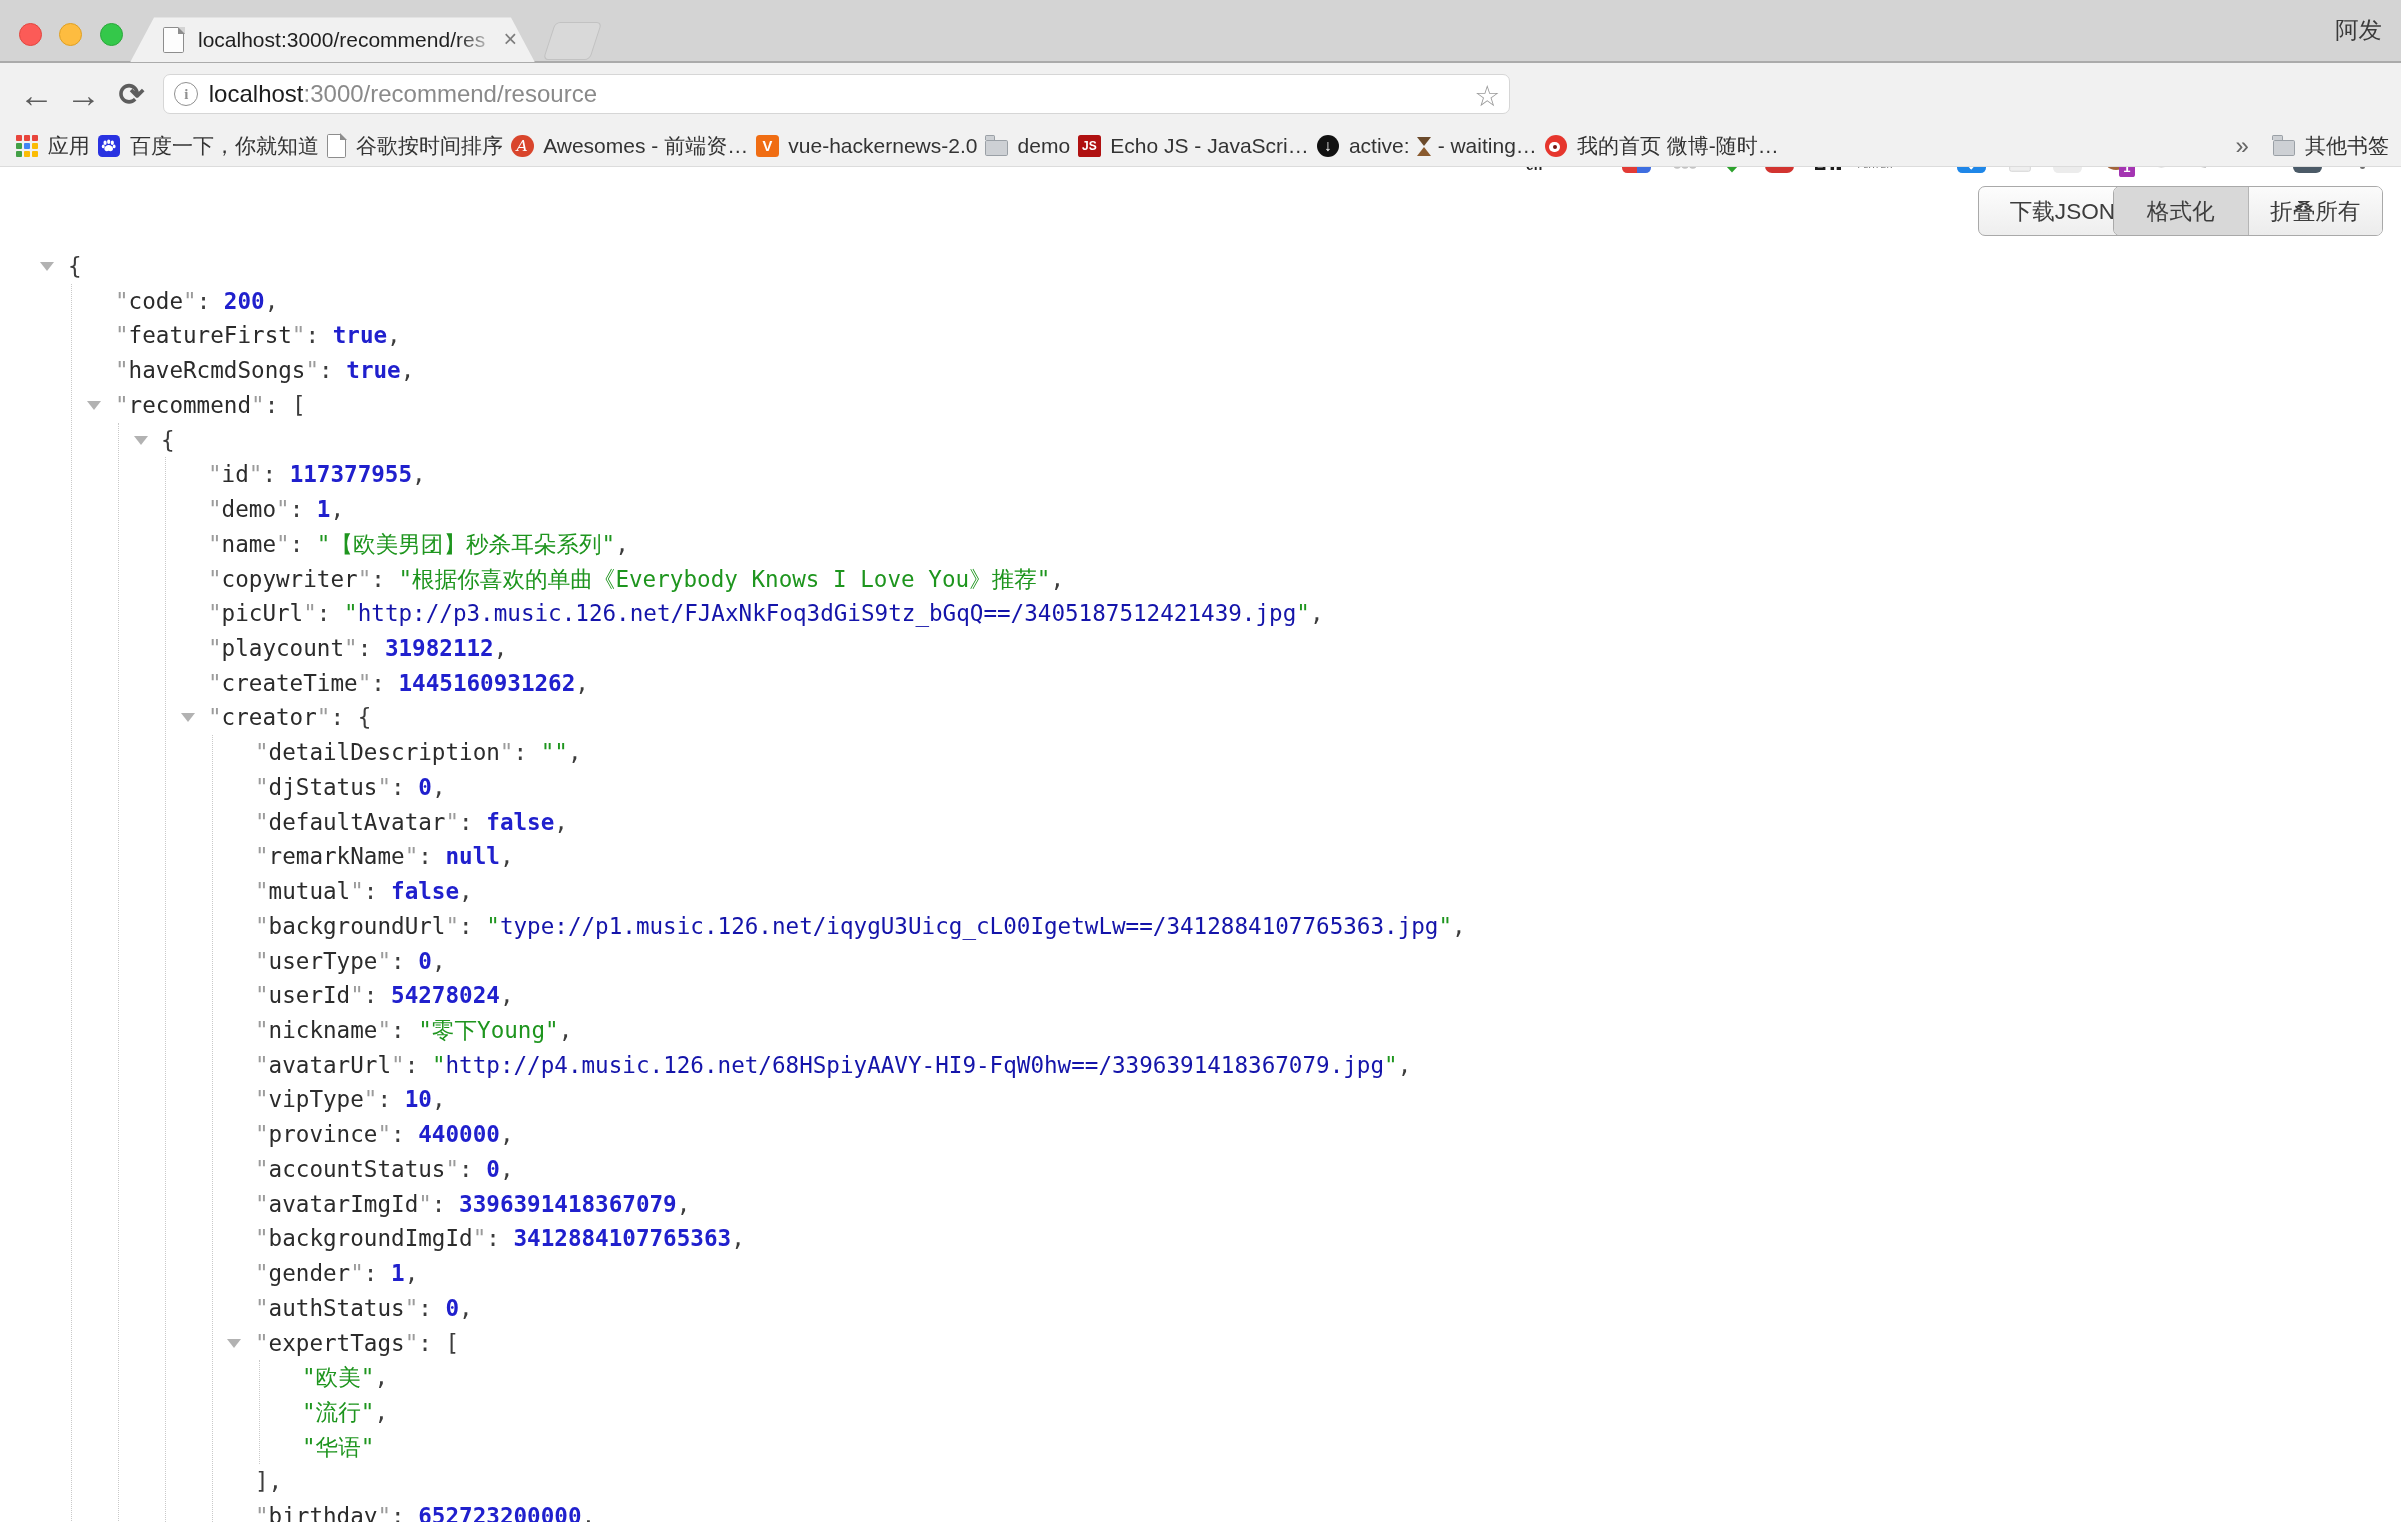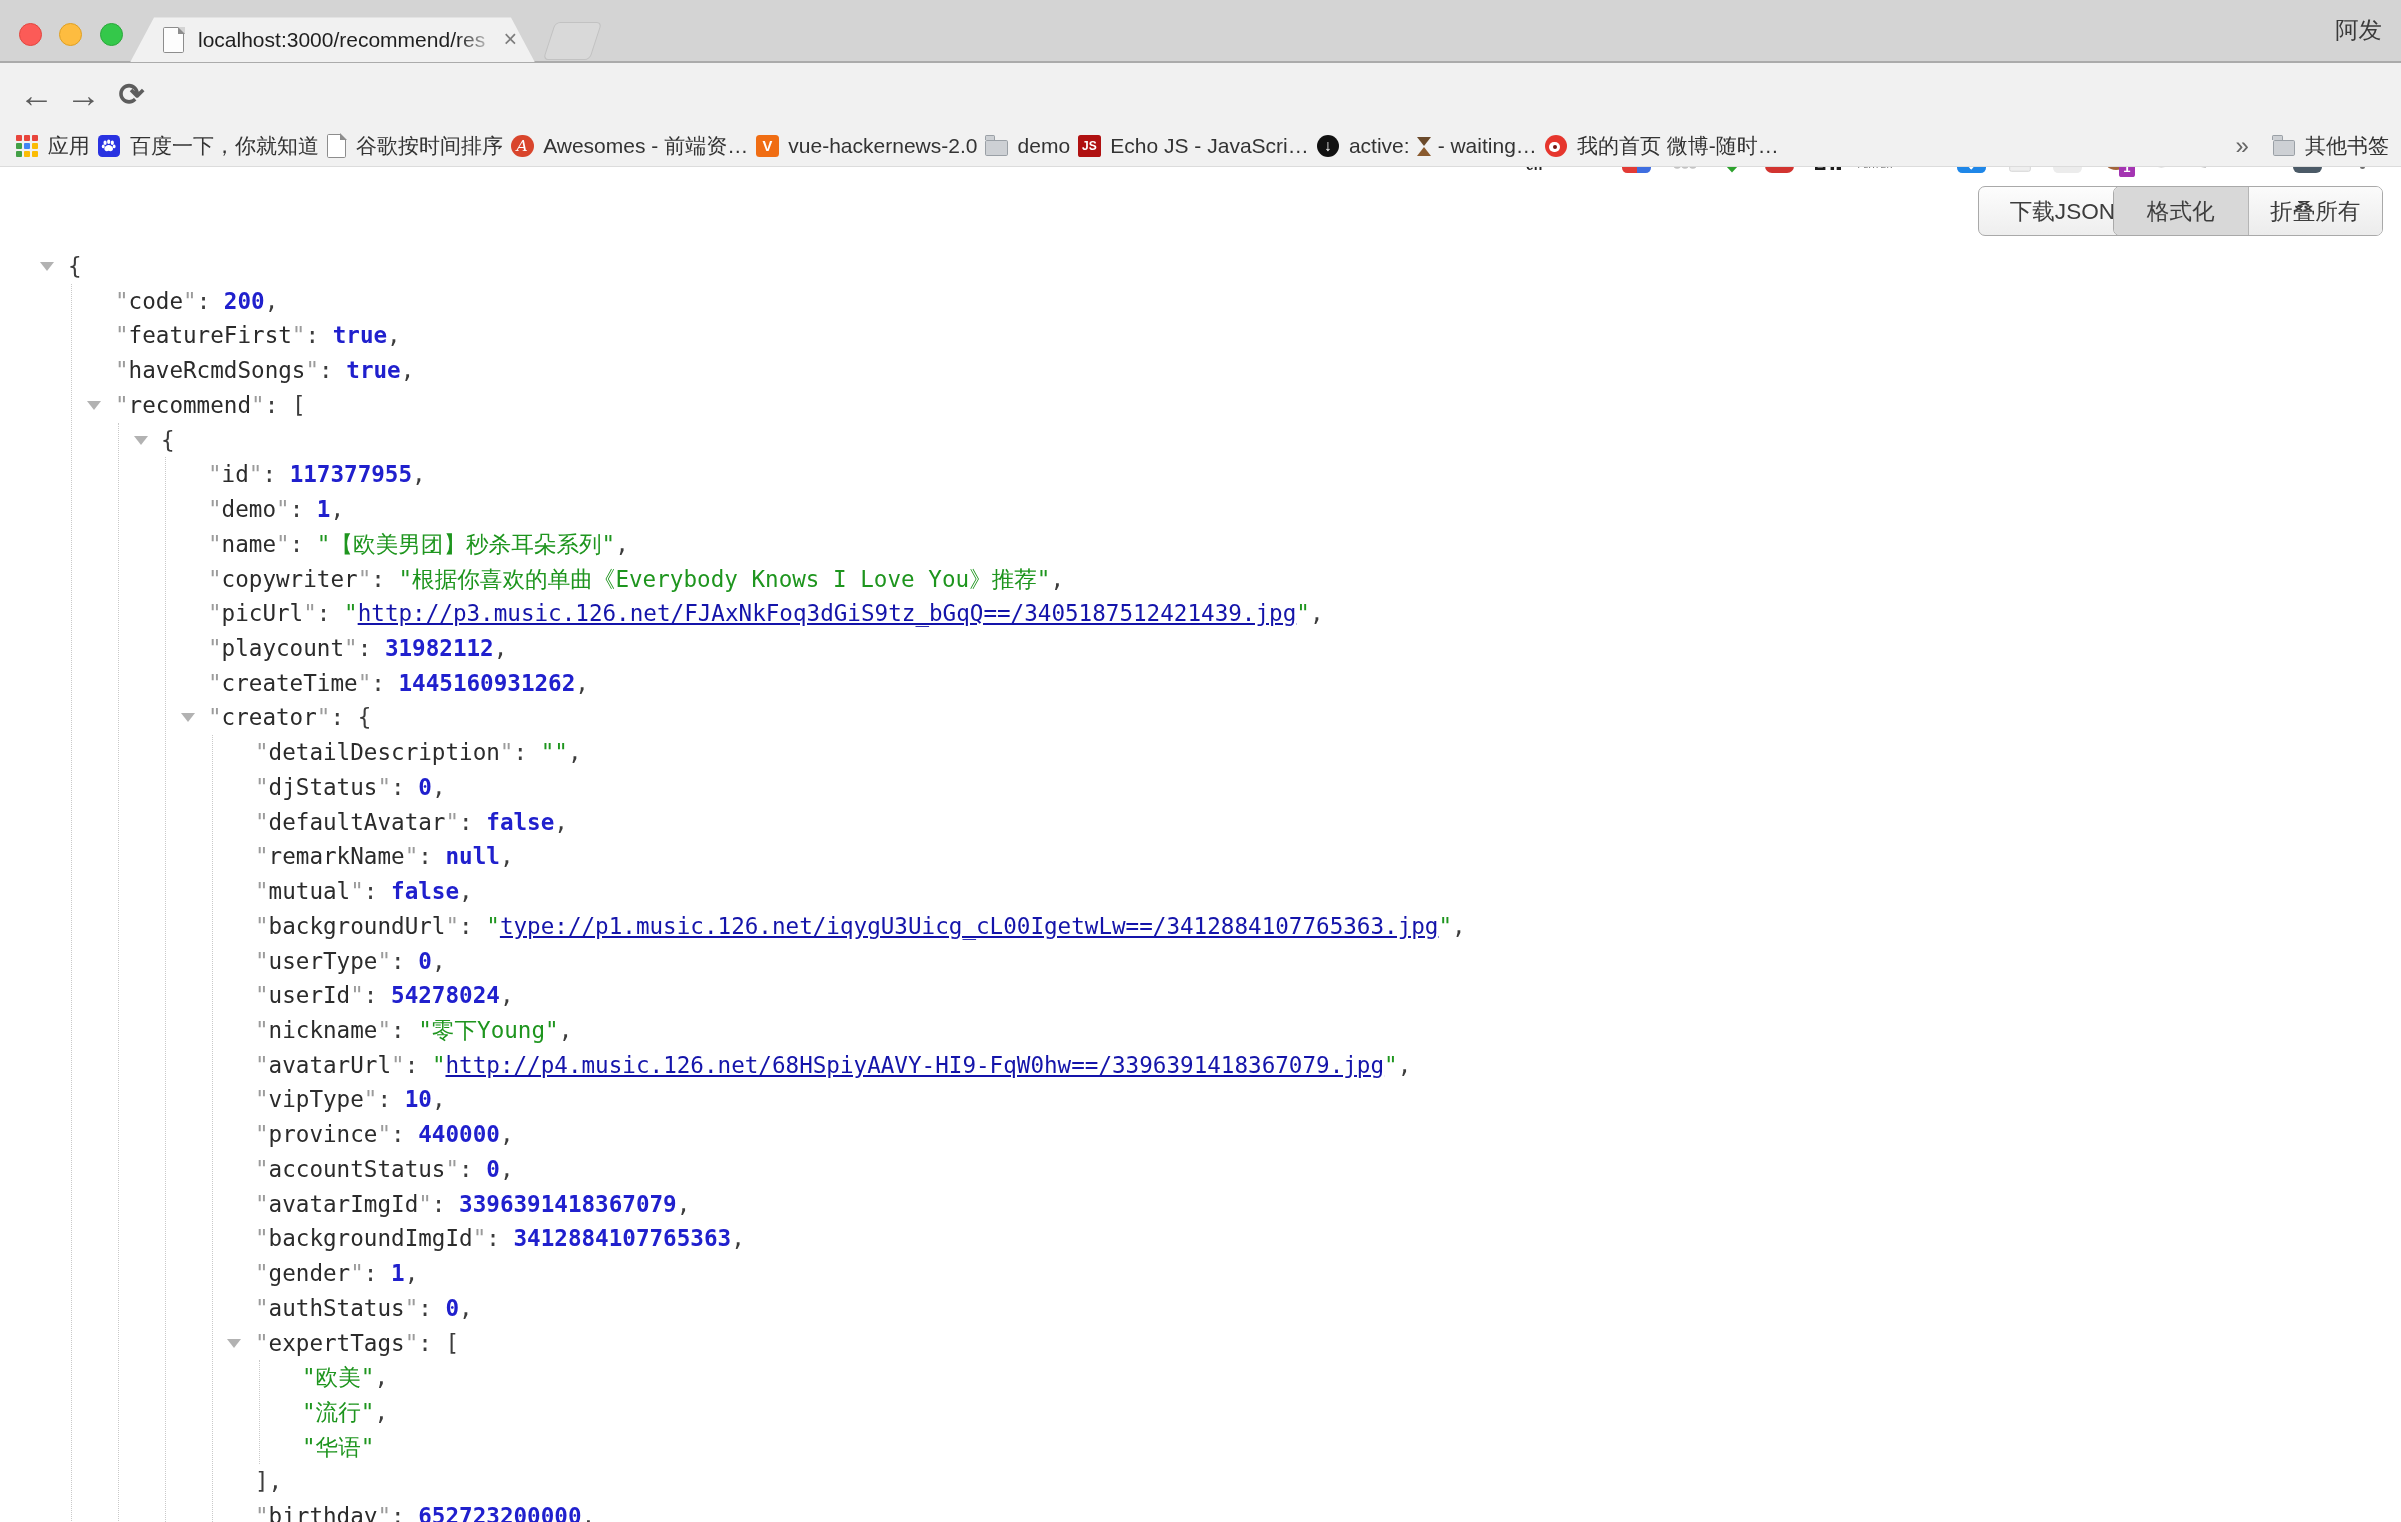--- a/index.html
+++ b/index.html
@@ -129,21 +129,21 @@
   .json-tree{position:absolute;left:0;top:249px;width:2401px;height:1274px;overflow:hidden;
     font-family:"DejaVu Sans Mono","Liberation Mono",monospace;font-size:22.6px;}
   .json-line{position:absolute;left:0;height:35px;line-height:35px;white-space:pre;}
   .json-line .content{display:inline-block;}
   .tri{position:absolute;top:13px;width:0;height:0;border-left:7px solid transparent;border-right:7px solid transparent;border-top:9.6px solid #b2b2b2;}
   .q{color:#9b9b9b;}
   .k{color:#2b2b2b;}
   .p{color:#3c3c3c;}
   .num{color:#2020cd;font-weight:bold;}
   .str{color:#1e951e;}
-  .lnk{color:#1414aa;text-decoration:underline;}
+  .lnk{color:#1414aa;}
   .guide{position:absolute;border-left:1.7px dotted #c9c9c9;width:0;}
 </style>
 </head>
 <body>
 
 <div class="titlebar">
   <div class="traffic">
     <span class="light red"></span>
     <span class="light yellow"></span>
     <span class="light green"></span>
@@ -155,20 +155,25 @@
   </div>
   <div class="newtab"></div>
   <div class="profile">阿发</div>
   <div class="strip-line"></div>
 </div>
 
 <div class="toolbar">
   <div class="navbtn back"></div>
   <div class="navbtn fwd"></div>
   <div class="navbtn reload"></div>
+  <div class="urlfield">
+    <span class="info-icon"></span>
+    <span class="url-text"><span class="host">localhost</span><span class="rest">:3000/recommend/resource</span></span>
+    <span class="star-icon"></span>
+  </div>
   <div class="extrow">
       <div class="xi xi-translate">
         <span class="a">en</span>
         <span class="b">英</span>
       </div>
       <div class="xi xi-vueg">
         <span>V</span>
       </div>
       <div class="xi xi-fe">
         <span>FE</span>

